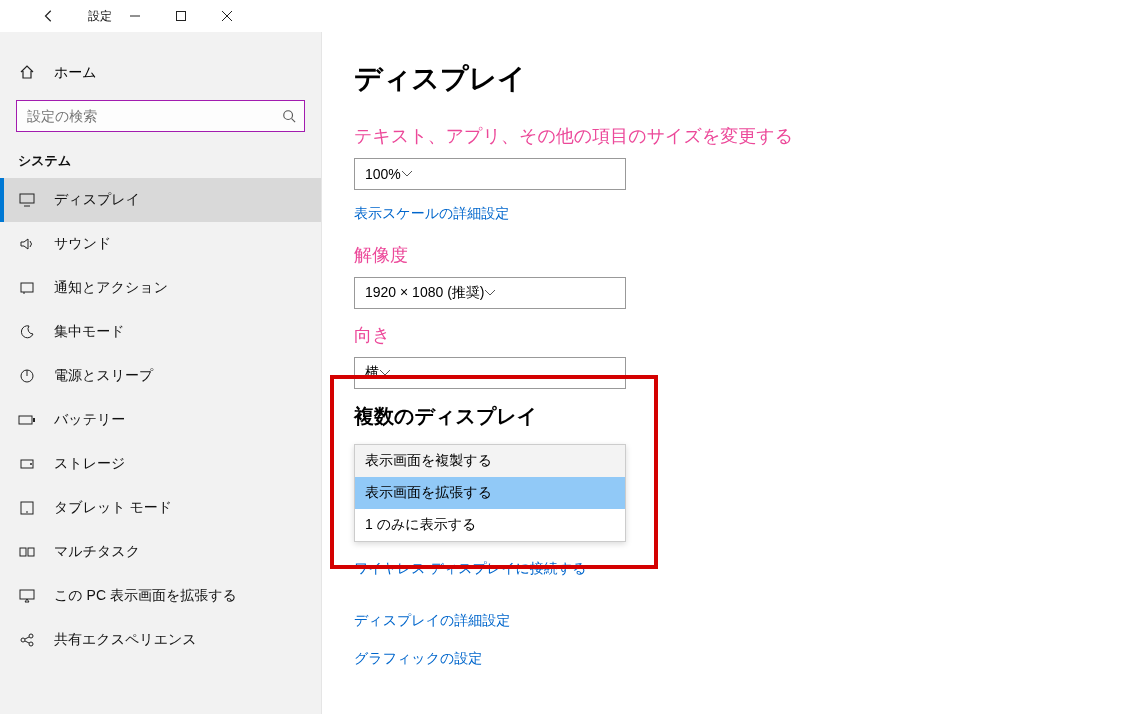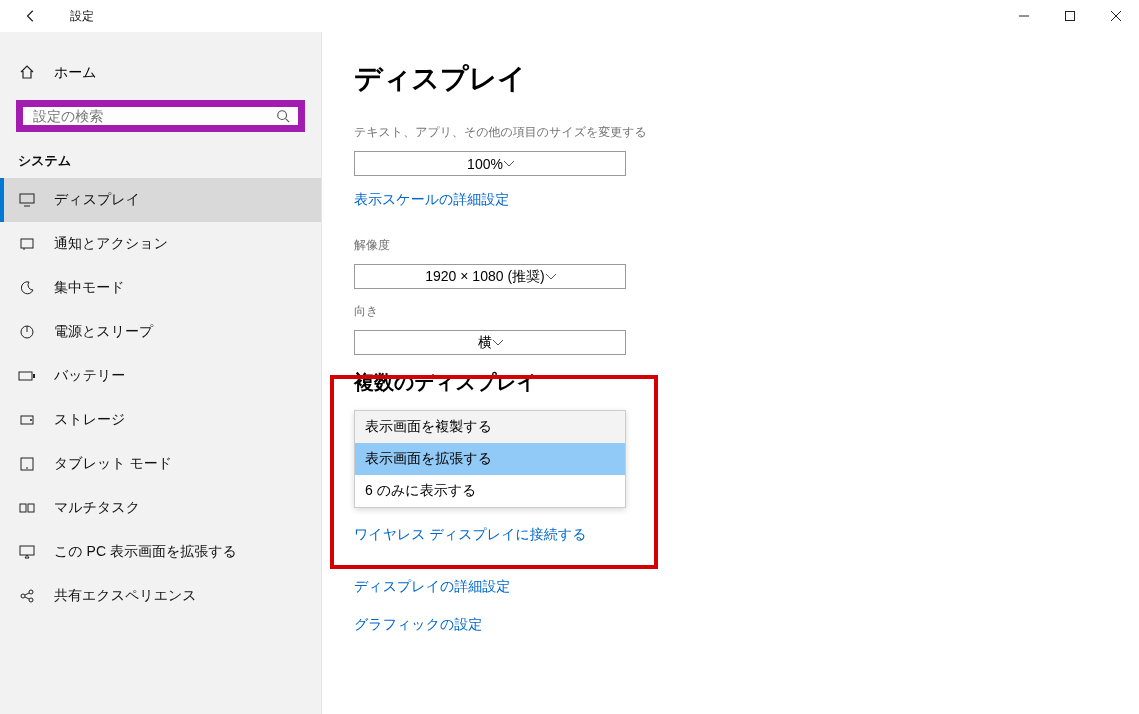--- a/index.html
+++ b/index.html
@@ -1,50 +1,50 @@
 <!DOCTYPE html>
 <html><head>
 <meta charset="utf-8">
 <style>
   * { box-sizing: border-box; margin: 0; padding: 0; font-family: "Yu Gothic UI", "Segoe UI", Meiryo, sans-serif; }
   body { background: #fff; width: 1139px; height: 714px; overflow: hidden; position: relative; }
 
-  .titlebar { height: 32px; display: flex; align-items: center; justify-content: space-between; }
+  .titlebar { height: 32px; display: flex; align-items: center; justify-content: flex-start; padding-left: 18px; }
   .titlebar-left { display: flex; align-items: center; padding-left: 8px; gap: 16px; }
   .back-btn { width: 46px; height: 32px; display: flex; align-items: center; justify-content: center; cursor: pointer; }
   .title-text { font-size: 12px; color: #111; }
   .win-controls { display: flex; }
   .win-btn { width: 46px; height: 32px; display: flex; align-items: center; justify-content: center; cursor: pointer; }
 
   .app-body { display: flex; height: calc(714px - 32px); }
 
   .sidebar { width: 322px; background: #f2f2f2; border-right: 1px solid #e5e5e5; display: flex; flex-direction: column; }
   .home-row { display: flex; gap: 18px; padding: 14px 0 14px 18px; height: 44px; margin-top: 18px; cursor: pointer; }
   .home-row .icon { width: 18px; display:flex; justify-content:center; }
   .home-row .label { font-size: 14px; }
 
   .search-wrap { padding: 0 16px; margin-top: 6px; }
-  .search-box { position: relative; border: 7px solid #a21caf; background: #fdfdfd; height: 32px; display: flex; align-items: center; padding-left: 10px; }
+  .search-box { position: relative; border: 1px solid #a21caf; background: #fdfdfd; height: 32px; display: flex; align-items: center; padding-left: 10px; }
   .search-box input { border: none; outline: none; background: transparent; font-size: 14px; flex: 1; }
   .search-box input::placeholder { color: #767676; }
   .search-icon { position: absolute; right: 8px; top: 50%; transform: translateY(-50%); color: #555; }
 
   .section-label { font-size: 13px; font-weight: 600; padding: 20px 0 8px 18px; color: #111; }
 
   .nav-list { display: flex; flex-direction: column; }
   .nav-item { display: flex; align-items: center; gap: 18px; padding: 0 0 0 18px; height: 44px; cursor: pointer; position: relative; }
   .nav-item .icon { width: 18px; display:flex; justify-content:center; color:#333; }
   .nav-item .label { font-size: 14px; color: #111; }
   .nav-item.active { background: #d9d9d9; }
   .nav-item.active::before { content:""; position:absolute; left:0; top:0; bottom:0; width:4px; background:#0078d4; }
 
   .content { flex: 1; overflow-y: auto; position: relative; padding: 28px 0 0 32px; }
   .page-title { font-size: 28px; font-weight: 600; margin-bottom: 26px; }
-  .setting-label { font-size: 12px; color: #737373; margin-bottom: 10px; margin-top: 8px; }
-  .combo { width: 272px; height: 25px; border: 1px solid #999; display: flex; align-items: center; justify-content: center; padding: 0 8px 0 10px; font-size: 14px; cursor: pointer; background:#fff; margin-bottom: 14px; }
+  .setting-label { font-size: 18px; color: #ec4899; margin-bottom: 10px; }
+  .combo { width: 272px; height: 32px; border: 1px solid #999; display: flex; align-items: center; justify-content: flex-start; padding: 0 8px 0 10px; font-size: 14px; cursor: pointer; background:#fff; margin-bottom: 14px; }
   .combo .chev { color: #555; }
   .link { color: #0066cc; font-size: 14px; cursor: pointer; display: inline-block; margin-bottom: 20px; }
   .section-heading { font-size: 20px; font-weight: 600; margin: 8px 0 14px 0; }
 
   .highlight-wrap { position: absolute; border: 4px solid #d40000; left: 330px; top: 375px; width: 328px; height: 194px; pointer-events:none; }
 
   .multi-section { position: relative; }
   .dropdown-list { width: 272px; border: 1px solid #ccc; background: #f2f2f2; box-shadow: 0 2px 6px rgba(0,0,0,0.15); }
   .dropdown-list .opt { padding: 7px 10px; font-size: 14px; cursor: pointer; background:#fff; }
   .dropdown-list .opt.selected { background: #91c9f7; }
@@ -114,20 +114,29 @@
             <svg width="16" height="14" viewBox="0 0 16 14">
               <rect x="1" y="1" width="14" height="9" stroke="#222" fill="none"></rect>
               <line x1="5" y1="13" x2="11" y2="13" stroke="#222"></line>
             </svg>
           </span>
         <span class="label">ディスプレイ</span>
       </div>
       <div class="nav-item">
         <span class="icon">
             <svg width="16" height="14" viewBox="0 0 16 14">
+              <path d="M2 5 H5 L9 2 V12 L5 9 H2 Z" stroke="#222" fill="none"></path>
+              <path d="M11 4 Q14 7 11 10" stroke="#222" fill="none"></path>
+            </svg>
+          </span>
+        <span class="label">サウンド</span>
+      </div>
+      <div class="nav-item">
+        <span class="icon">
+            <svg width="16" height="14" viewBox="0 0 16 14">
               <rect x="2" y="2" width="12" height="9" stroke="#222" fill="none"></rect>
               <line x1="5" y1="13" x2="5" y2="11" stroke="#222"></line>
             </svg>
           </span>
         <span class="label">通知とアクション</span>
       </div>
       <div class="nav-item">
         <span class="icon">
             <svg width="16" height="16" viewBox="0 0 16 16">
               <path d="M10 2 A6 6 0 1 0 14 10 A5 5 0 0 1 10 2" stroke="#222" fill="none"></path>
@@ -236,21 +245,21 @@
             <path d="M1 1 L6 6 L11 1" stroke="#555" fill="none"></path>
           </svg>
         </span>
     </div>
 
     <div class="multi-section">
       <div class="section-heading">複数のディスプレイ</div>
       <div class="dropdown-list">
         <div class="opt">表示画面を複製する</div>
         <div class="opt selected">表示画面を拡張する</div>
-        <div class="opt">6 のみに表示する</div>
+        <div class="opt">1 のみに表示する</div>
       </div>
       <a class="link" style="margin-top:18px;">ワイヤレス ディスプレイに接続する</a>
     </div>
 
     <a class="link" style="display:block;margin-top:14px;">ディスプレイの詳細設定</a>
     <a class="link" style="display:block;margin-top:10px;">グラフィックの設定</a>
   </div>
 </div>
 
 <div class="highlight-wrap"></div>

